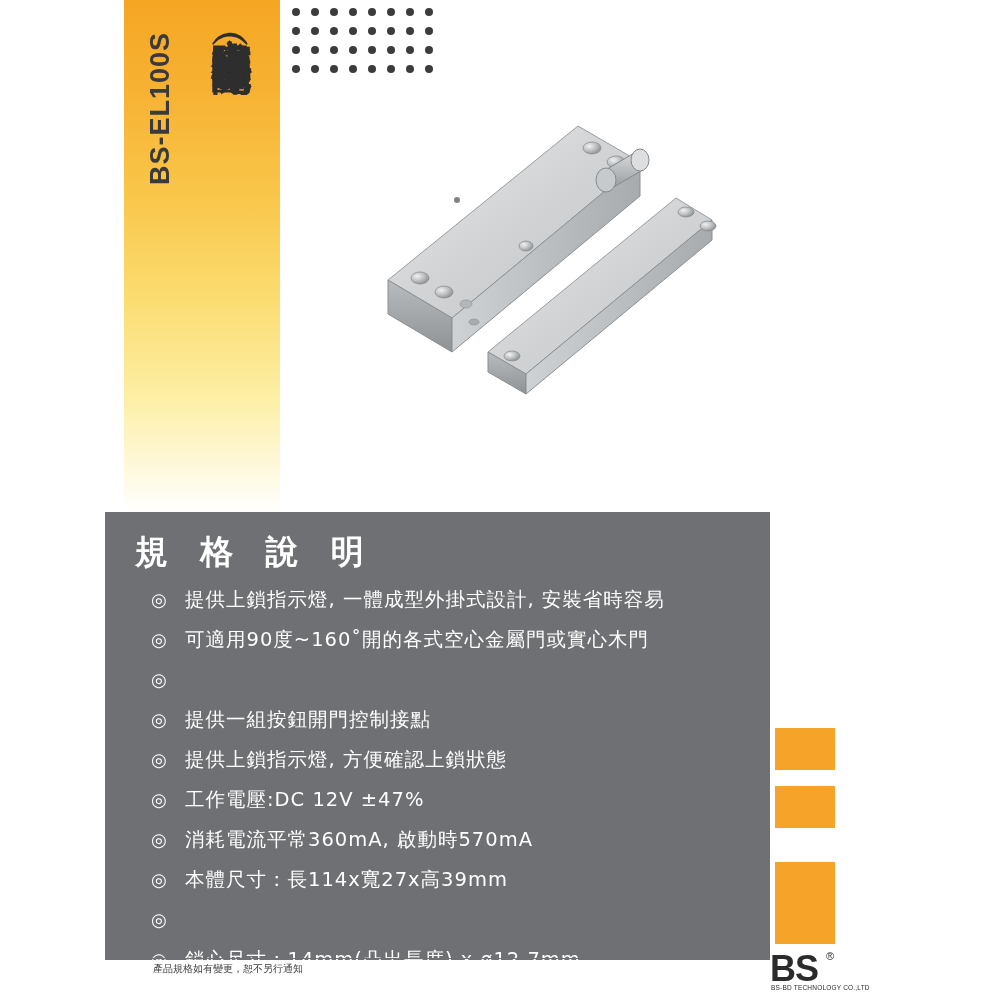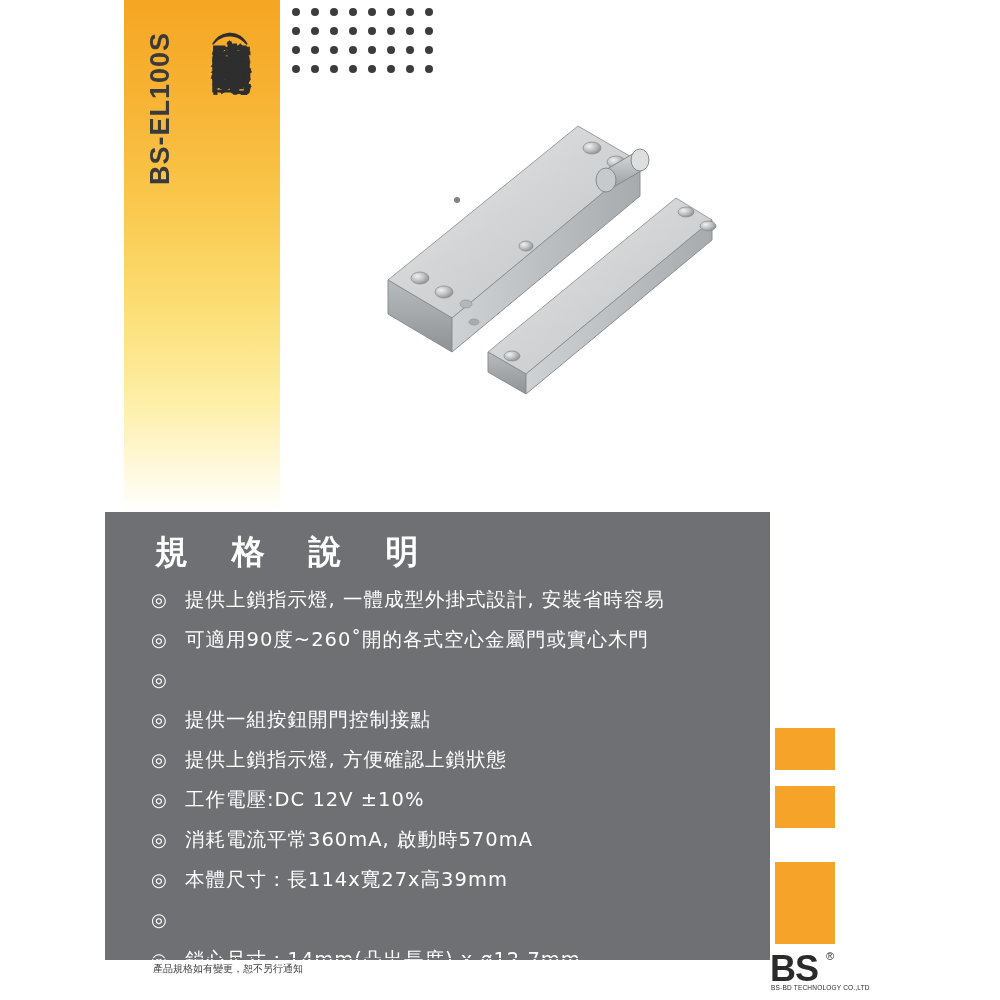--- a/index.html
+++ b/index.html
@@ -94,22 +94,21 @@
     background: #6f7073;
   }
   .spec-title {
     position: absolute;
     left: 30px;
     top: 18px;
     color: #ffffff;
     font-size: 33px;
     font-weight: bold;
     letter-spacing: 12px;
-    font-family: Liberation Mono, monospace;
-    margin-left: 20px;
+    font-family: Liberation Serif, serif;
   }
   .spec-list {
     position: absolute;
     left: 46px;
     top: 68px;
     right: 10px;
     margin: 0;
     padding: 0;
     list-style: none;
   }
@@ -298,36 +297,36 @@
 
 <div class="spec-panel">
   <div class="spec-title">規 格 說 明</div>
   <ul class="spec-list">
     <li>
         <span class="bullet">◎</span>
         <span>提供上鎖指示燈, 一體成型外掛式設計, 安裝省時容易</span>
       </li>
     <li>
         <span class="bullet">◎</span>
-        <span>可適用90度~260˚開的各式空心金屬門或實心木門</span>
+        <span>可適用90度~160˚開的各式空心金屬門或實心木門</span>
       </li>
     <li>
         <span class="bullet">◎</span>
       </li>
     <li>
         <span class="bullet">◎</span>
         <span>提供一組按鈕開門控制接點</span>
       </li>
     <li>
         <span class="bullet">◎</span>
         <span>提供上鎖指示燈, 方便確認上鎖狀態</span>
       </li>
     <li>
         <span class="bullet">◎</span>
-        <span>工作電壓:DC 12V ±10%</span>
+        <span>工作電壓:DC 12V ±47%</span>
       </li>
     <li>
         <span class="bullet">◎</span>
         <span>消耗電流平常360mA, 啟動時570mA</span>
       </li>
     <li>
         <span class="bullet">◎</span>
         <span>本體尺寸：長114x寬27x高39mm</span>
       </li>
     <li>

